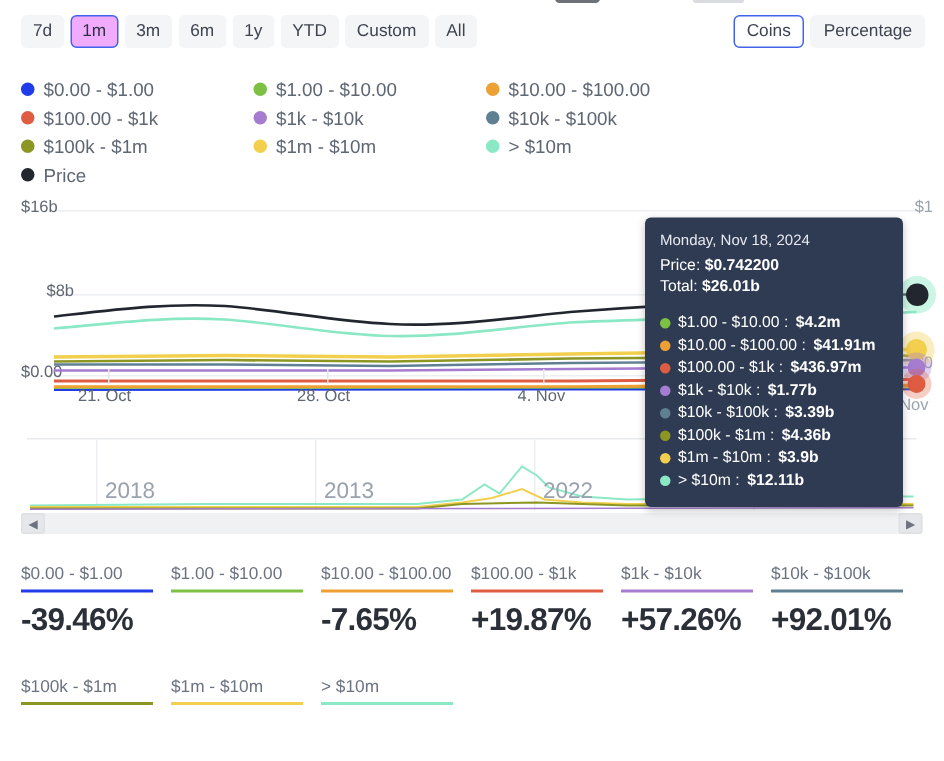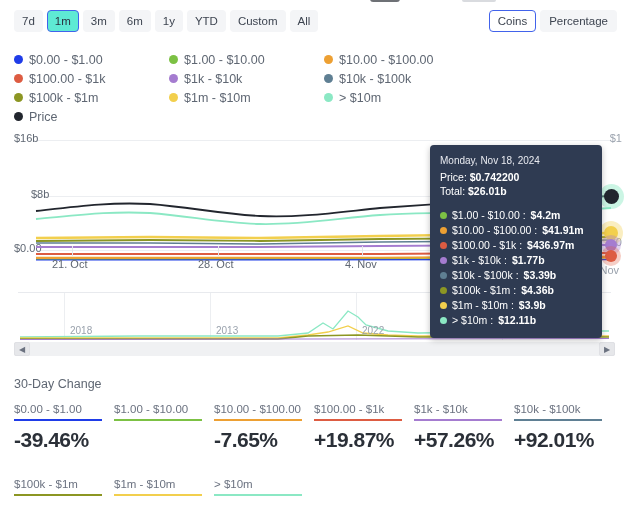--- a/index.html
+++ b/index.html
@@ -12,21 +12,21 @@
   }
   .page { position: relative; width: 629px; height: 507px; background:#fff; }
 
   
   .toolbar { position:absolute; top:10px; left:14px; display:flex; gap:4px; align-items:center; }
   .range-btn {
     background:#f4f5f7; border:1px solid transparent; border-radius:4px;
     font-size:11.5px; color:#3d4450; padding:4px 7px; line-height:12px;
     cursor:pointer; white-space:nowrap;
   }
-  .range-btn.active { background:#5eead4; border-color:#4263eb; color:#2b3240; }
+  .range-btn.active { background:#f0abfc; border-color:#4263eb; color:#2b3240; }
 
   .seg { position:absolute; top:10px; right:12px; display:flex; gap:4px; }
   .seg-btn {
     background:#f4f5f7; border:1px solid transparent; border-radius:4px;
     font-size:11.5px; color:#3d4450; padding:4px 8px; line-height:12px; cursor:pointer;
   }
   .seg-btn.active { background:#ffffff; border-color:#4263eb; }
 
   
   .top-bleed { position:absolute; top:-8px; left:370px; width:30px; height:10px;
@@ -47,21 +47,21 @@
   .ylab { position:absolute; left:14px; font-size:11px; color:#5f6773; }
   .rlab { position:absolute; right:7px; font-size:11px; color:#9aa2ad; }
   .gridline { position:absolute; left:36px; right:18px; height:1px; background:#eceef1; }
   .xlab { position:absolute; top:132px; font-size:11px; color:#5f6773; }
   .tickmark { position:absolute; top:120px; width:1px; height:10px; background:#e3e6ea; }
 
   
   .nav { position:absolute; left:0; top:166px; width:629px; height:58px; }
   .nav-box { position:absolute; left:18px; right:18px; top:0; height:48px;
              border-top:1px solid #e8eaee; background:#fff; overflow:hidden; }
-  .nav-year { position:absolute; bottom:4px; font-size:10px; color:#9aa2ad; }
+  .nav-year { position:absolute; bottom:4px; font-size:15px; color:#9aa2ad; }
   .nav-vline { position:absolute; top:0; bottom:0; width:1px; background:#eceef1; }
   .scrollbar { position:absolute; left:14px; right:14px; top:50px; height:14px;
                background:#f0f1f3; border-radius:2px; }
   .sb-arrow { position:absolute; top:0; width:16px; height:14px; background:#e6e7ea;
               border:1px solid #dfe0e4; border-radius:2px; cursor:pointer;
               display:flex; align-items:center; justify-content:center;
               font-size:8px; color:#6b7280; }
   .sb-left { left:0; } .sb-right { right:0; }
 
   
@@ -277,21 +277,20 @@
         </div>
         <div class="tt-li">
           <span class="dot" style="background: rgb(139, 232, 196);"></span>
           <span>&gt; $10m :</span>
           <b>$12.11b</b>
         </div>
       </div>
   </div>
 
   <div class="change">
-    <div class="change-title">30-Day Change</div>
     <div class="change-grid" id="changeGrid">
         <div class="ch-cell">
           <div class="ch-label">$0.00 - $1.00</div>
           <div class="ch-rule" style="background: rgb(31, 60, 232);"></div>
           <div class="ch-val">-39.46%</div>
         </div>
         <div class="ch-cell">
           <div class="ch-label">$1.00 - $10.00</div>
           <div class="ch-rule" style="background: rgb(124, 193, 68);"></div>
         </div>

